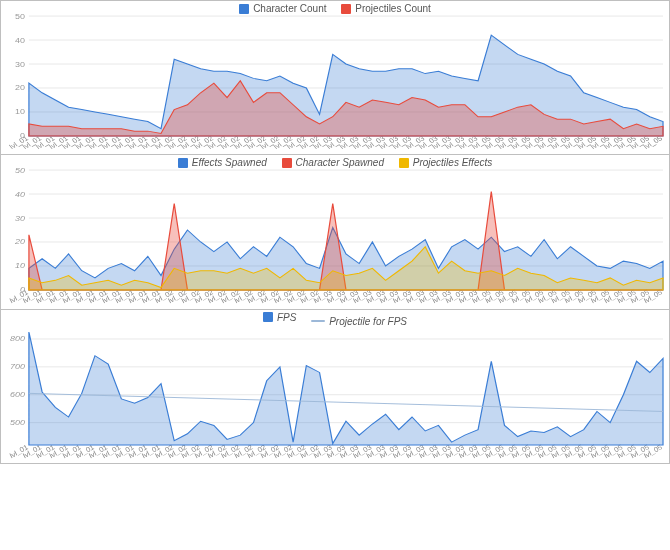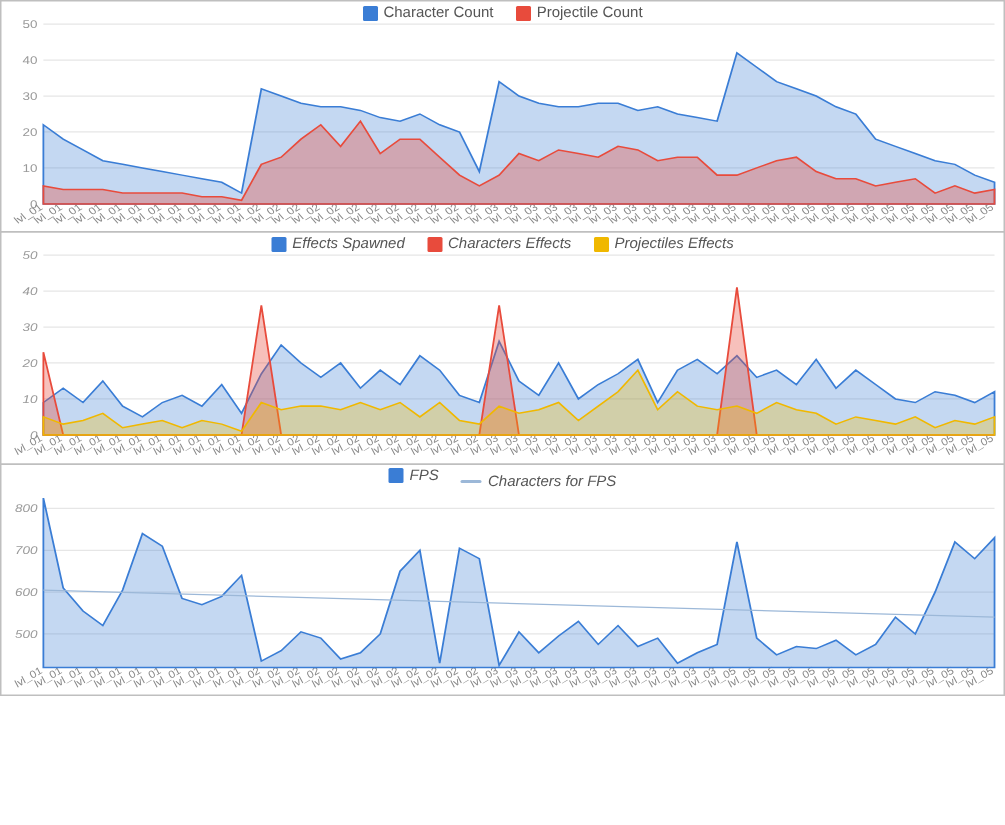--- a/index.html
+++ b/index.html
@@ -27,21 +27,21 @@
 
 <div class="page">
   <div class="chart-box">
     <div class="legend">
       <span class="legend-item">
           <span class="swatch blue"></span>
           <span>Character Count</span>
         </span>
       <span class="legend-item">
           <span class="swatch red"></span>
-          <span>Projectile Count</span>
+          <span>Projectiles Count</span>
         </span>
     </div>
     <svg class="plot" id="svg0" viewBox="0 0 670 183.33333333333334" preserveAspectRatio="none">
         <text x="24" y="164.33333333333334" text-anchor="end" class="ylabel">0</text>
         <text x="24" y="135.66666666666669" text-anchor="end" class="ylabel">10</text>
         <text x="24" y="107" text-anchor="end" class="ylabel">20</text>
         <text x="24" y="78.33333333333334" text-anchor="end" class="ylabel">30</text>
         <text x="24" y="49.66666666666666" text-anchor="end" class="ylabel">40</text>
         <text x="24" y="21" text-anchor="end" class="ylabel">50</text>
         <g class="grid">
@@ -106,21 +106,21 @@
       </svg>
   </div>
   <div class="chart-box">
     <div class="legend">
       <span class="legend-item">
           <span class="swatch blue"></span>
           <span>Effects Spawned</span>
         </span>
       <span class="legend-item">
           <span class="swatch red"></span>
-          <span>Characters Effects</span>
+          <span>Character Spawned</span>
         </span>
       <span class="legend-item">
           <span class="swatch yellow"></span>
           <span>Projectiles Effects</span>
         </span>
     </div>
     <svg class="plot" id="svg1" viewBox="0 0 670 183.33333333333334" preserveAspectRatio="none">
         <text x="24" y="164.33333333333334" text-anchor="end" class="ylabel">0</text>
         <text x="24" y="135.66666666666669" text-anchor="end" class="ylabel">10</text>
         <text x="24" y="107" text-anchor="end" class="ylabel">20</text>
@@ -190,21 +190,21 @@
       </svg>
   </div>
   <div class="chart-box">
     <div class="legend">
       <span class="legend-item">
           <span class="swatch blue"></span>
           <span>FPS</span>
         </span>
       <span class="legend-item">
           <span class="swatch line"></span>
-          <span>Characters for FPS</span>
+          <span>Projectile for FPS</span>
         </span>
     </div>
     <svg class="plot" id="svg2" viewBox="0 0 670 183.33333333333334" preserveAspectRatio="none">
         <text x="24" y="137.66666666666669" text-anchor="end" class="ylabel">500</text>
         <text x="24" y="104.33333333333333" text-anchor="end" class="ylabel">600</text>
         <text x="24" y="71" text-anchor="end" class="ylabel">700</text>
         <text x="24" y="37.666666666666664" text-anchor="end" class="ylabel">800</text>
         <g class="grid">
           <line x1="28" x2="664" y1="134.66666666666669" y2="134.66666666666669"></line>
           <line x1="28" x2="664" y1="101.33333333333333" y2="101.33333333333333"></line>

